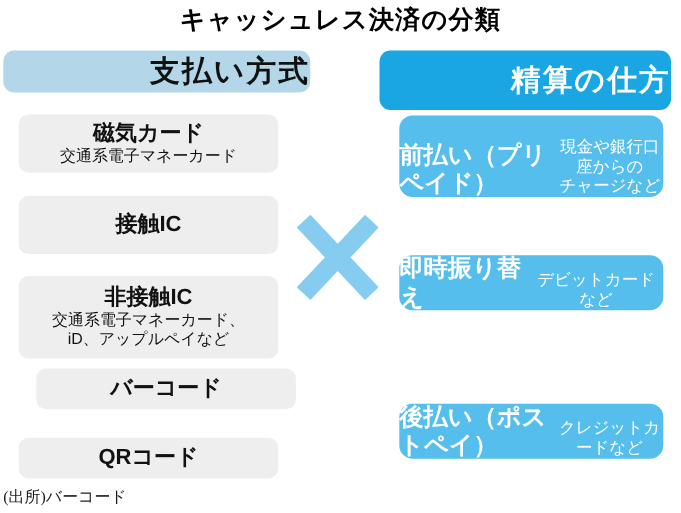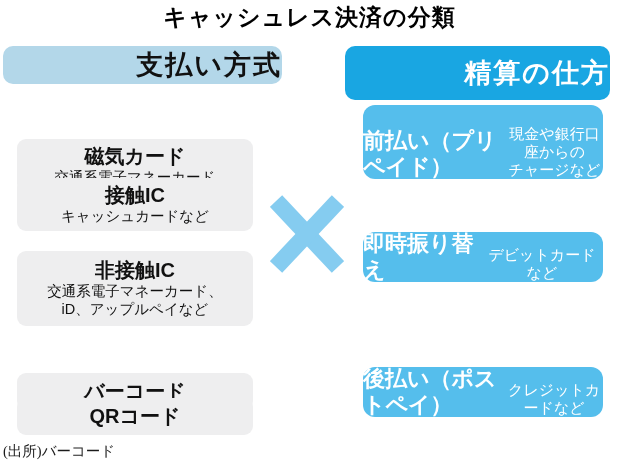--- a/index.html
+++ b/index.html
@@ -22,24 +22,24 @@
   .hdr-right { left:345px; top:46px; width:265px; height:54px; background:#19a6e2; border-radius:10px; color:#ffffff; }
   .gbox {
     position:absolute; left:17px; width:236px; background:#eeeeef; border-radius:9px;
     display:flex; flex-direction:column; align-items:center; justify-content:center;
   }
   .bbox {
     position:absolute; left:363px; width:240px; background:#55beec; border-radius:12px;
     display:flex; align-items:flex-end; justify-content:center;
     color:#ffffff;
   }
-  .g1 { top:104px; height:53px;margin-top:35px; }
+  .g1 { top:104px; height:53px; }
   .g2 { top:178px; height:53px; }
   .g3 { top:251px; height:75px; }
-  .g4 { top:373px; height:37px; }
+  .g4 { top:335px; height:37px;margin-left:16px; }
   .g5 { top:398px; height:37px; }
   .b1 { top:105px; height:74px; }
   .b2 { top:232px; height:50px; }
   .b3 { top:367px; height:50px; }
   .gbox .label { font-size:20px; font-weight:bold; line-height:1.15; }
   .gbox .sub   { font-size:14.5px; line-height:1.25; text-align:center; white-space:pre-line; }
   .bbox .label { font-size:22px; font-weight:bold; line-height:1.15; }
   .bbox .sub   { font-size:15px; line-height:1.2; text-align:center; white-space:pre-line;margin-top:24px; }
   .sub:empty { display:none; }
   .cross { position:absolute; left:270px; top:195px; }
@@ -64,21 +64,20 @@
     <span>精算の仕方</span>
   </div>
 
   <div class="gbox g1">
     <div class="label">磁気カード</div>
     <div class="sub">交通系電子マネーカード</div>
   </div>
 
   <div class="gbox g2">
     <div class="label">接触IC</div>
-    <div class="sub">キャッシュカードなど</div>
   </div>
 
   <div class="gbox g3">
     <div class="label">非接触IC</div>
     <div class="sub">交通系電子マネーカード、
 iD、アップルペイなど</div>
   </div>
 
   <div class="gbox g4">
     <div class="label">バーコード</div>

